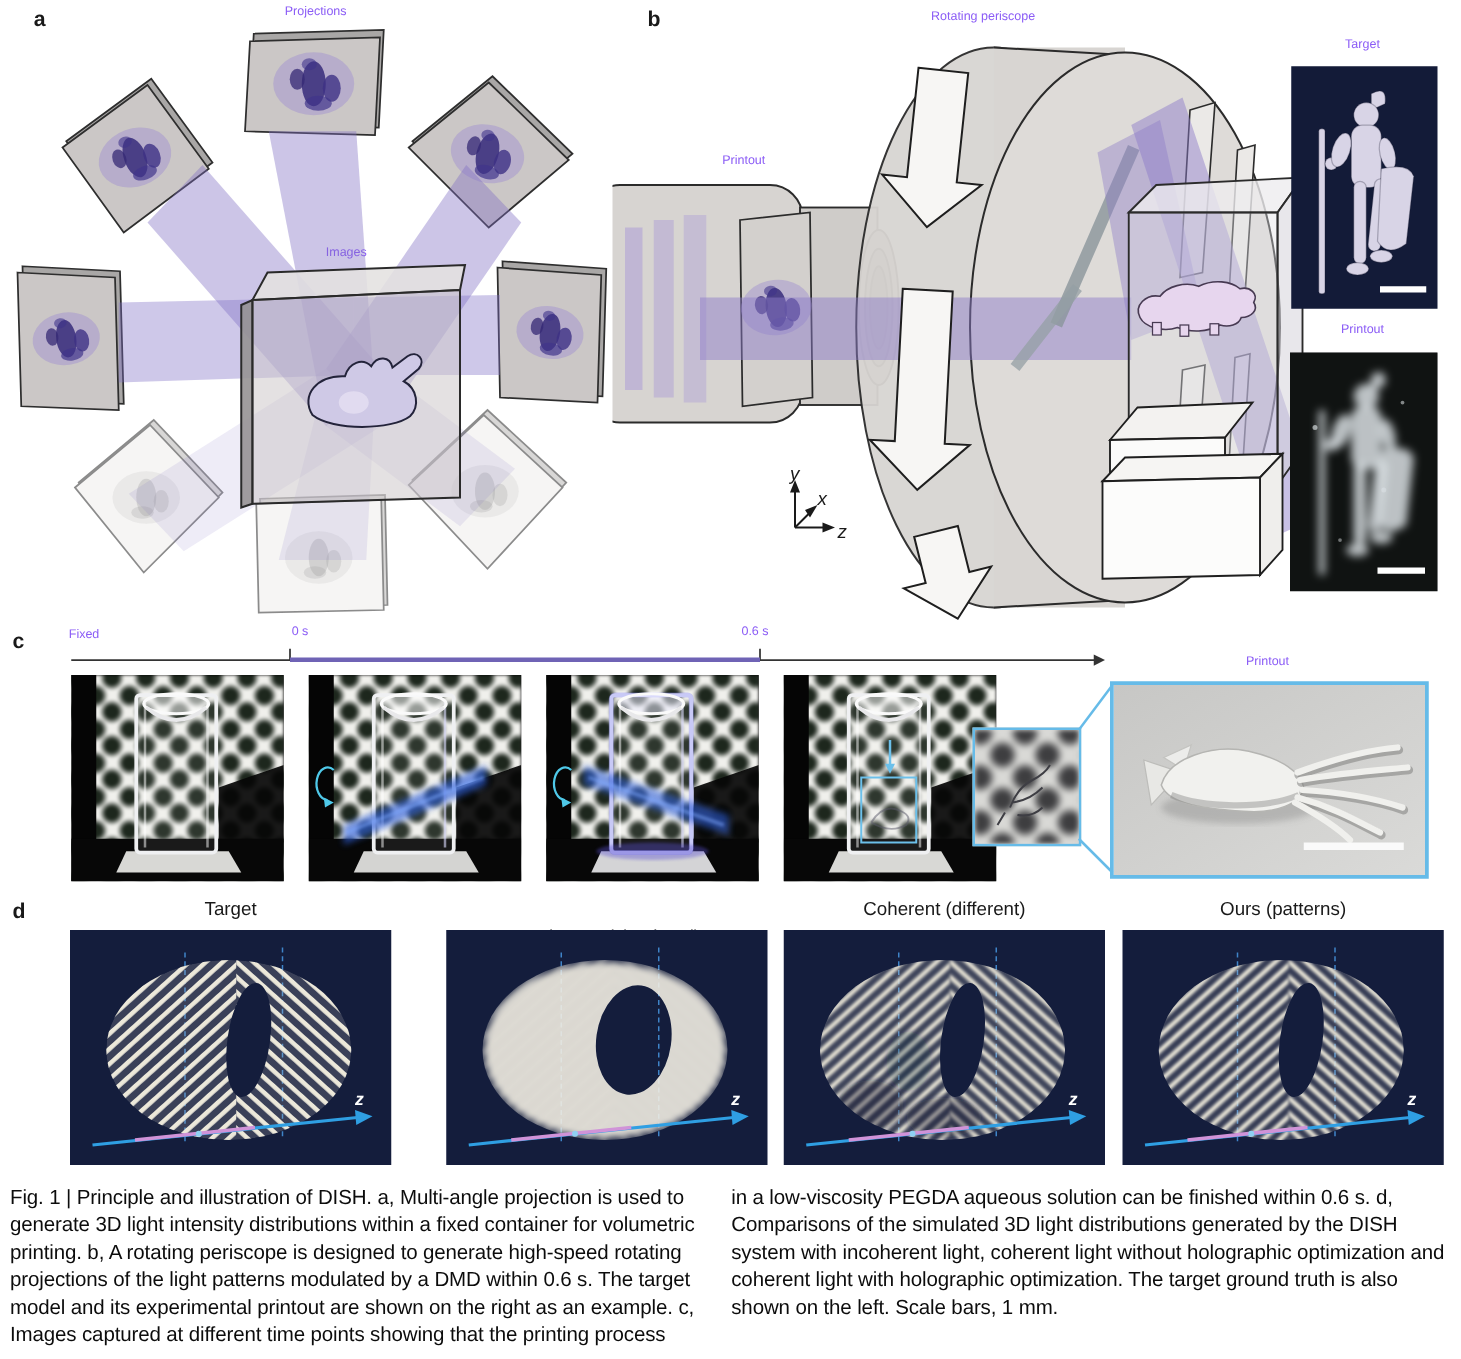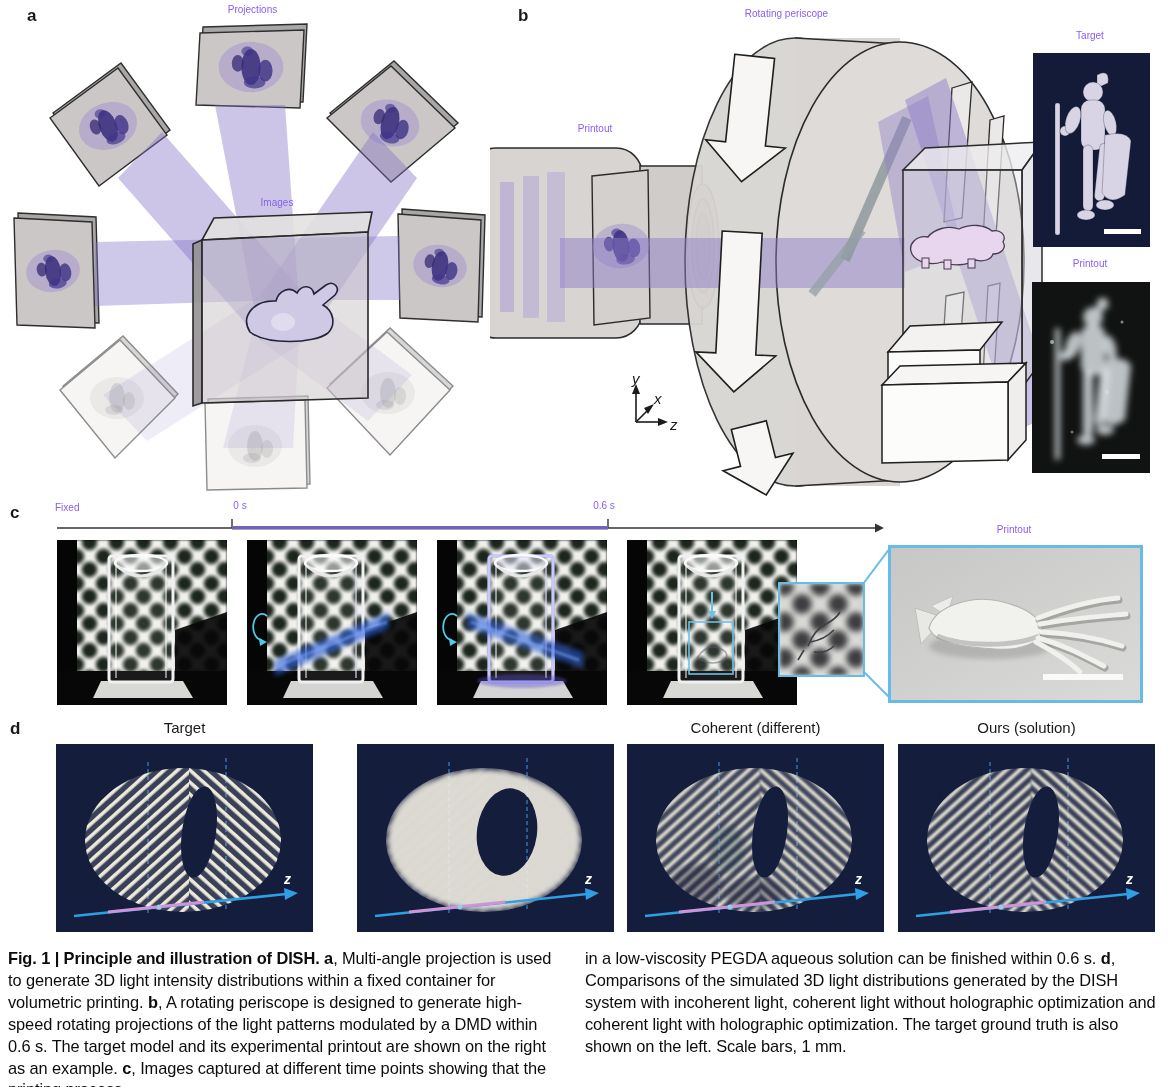--- a/index.html
+++ b/index.html
@@ -18,21 +18,21 @@
       radial-gradient(circle, rgba(18,28,18,0.95) 0 5px, rgba(18,28,18,0) 10px);
     background-size:27px 27px;background-position:6px 3px,19px 16px;filter:blur(1.3px);}
   .checker-gray{position:absolute;inset:0;background-color:#d9d9d6;
     background-image:
       radial-gradient(circle, rgba(35,35,38,0.85) 0 6px, rgba(35,35,38,0) 13px),
       radial-gradient(circle, rgba(35,35,38,0.85) 0 6px, rgba(35,35,38,0) 13px);
     background-size:36px 36px;background-position:4px 2px,22px 20px;filter:blur(2px);}
   .inset-frame{border:2px solid #66bbe8;}
   .pr-frame{border:3px solid #66bbe8;}
   .caption{font-size:16.4px;line-height:21.9px;color:#0c0c0c;letter-spacing:-0.1px;}
-  .caption b{font-weight:700;}
+  .caption b{font-weight:400;}
   .dtitle{font-size:15px;color:#191919;text-align:center;}
 </style>
 </head>
 <body>
 
 <div id="fig">
 
   <svg class="abs" width="0" height="0" style="left:0;top:0">
     <defs>
       <filter id="b1">
@@ -403,21 +403,21 @@
         </g>
       </g>
       <rect x="152" y="126" width="80" height="6" fill="#fafafa"></rect>
     </svg>
   </div>
 
   <div class="abs plabel" style="left:10px;top:719px">d</div>
   <div class="abs dtitle" style="left:56px;top:719px;width:257px">Target</div>
   <div class="abs dtitle" style="left:357px;top:741px;width:257px">Incoherent (simulated)</div>
   <div class="abs dtitle" style="left:627px;top:719px;width:257px">Coherent (different)</div>
-  <div class="abs dtitle" style="left:898px;top:719px;width:257px">Ours (solution)</div>
+  <div class="abs dtitle" style="left:898px;top:719px;width:257px">Ours (patterns)</div>
 
   <div class="photo" style="left:56px;top:744px;width:257px;height:188px;background:#141d3c">
     <svg width="257" height="188" viewBox="0 0 257 188">
       <defs>
         <pattern id="pl0" width="9" height="9" patternUnits="userSpaceOnUse" patternTransform="rotate(-42)">
             <rect width="9" height="3.6" fill="#ece8da"></rect>
           </pattern>
         <pattern id="pr0" width="9" height="9" patternUnits="userSpaceOnUse" patternTransform="rotate(42)">
             <rect width="9" height="3.6" fill="#ece8da"></rect>
           </pattern>

